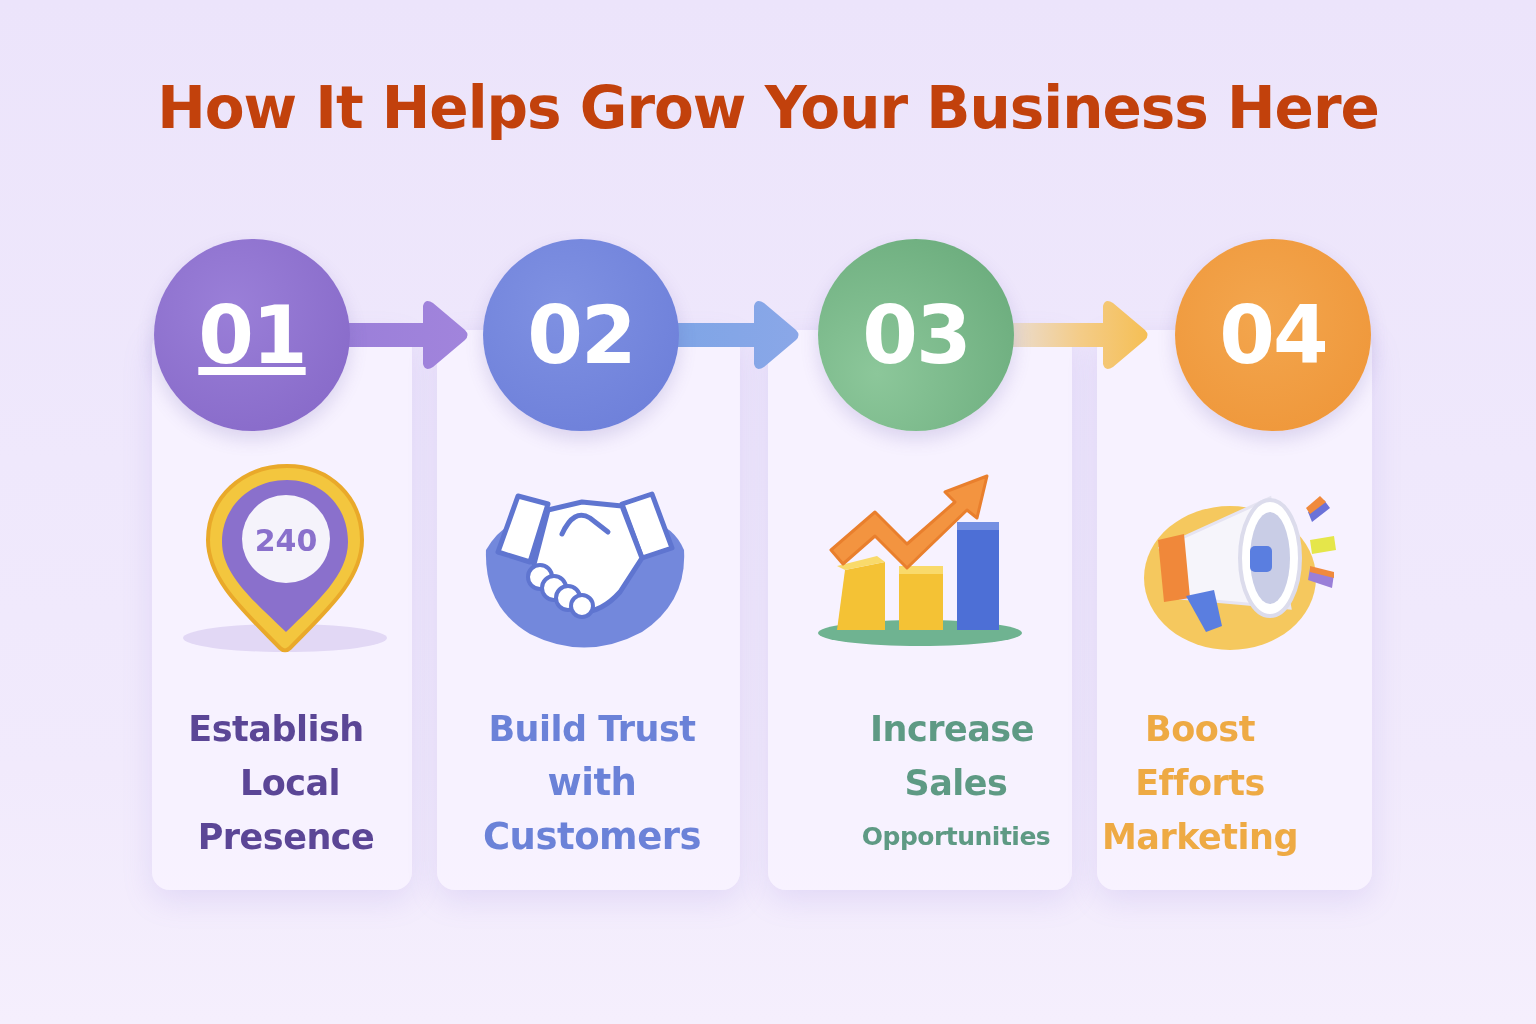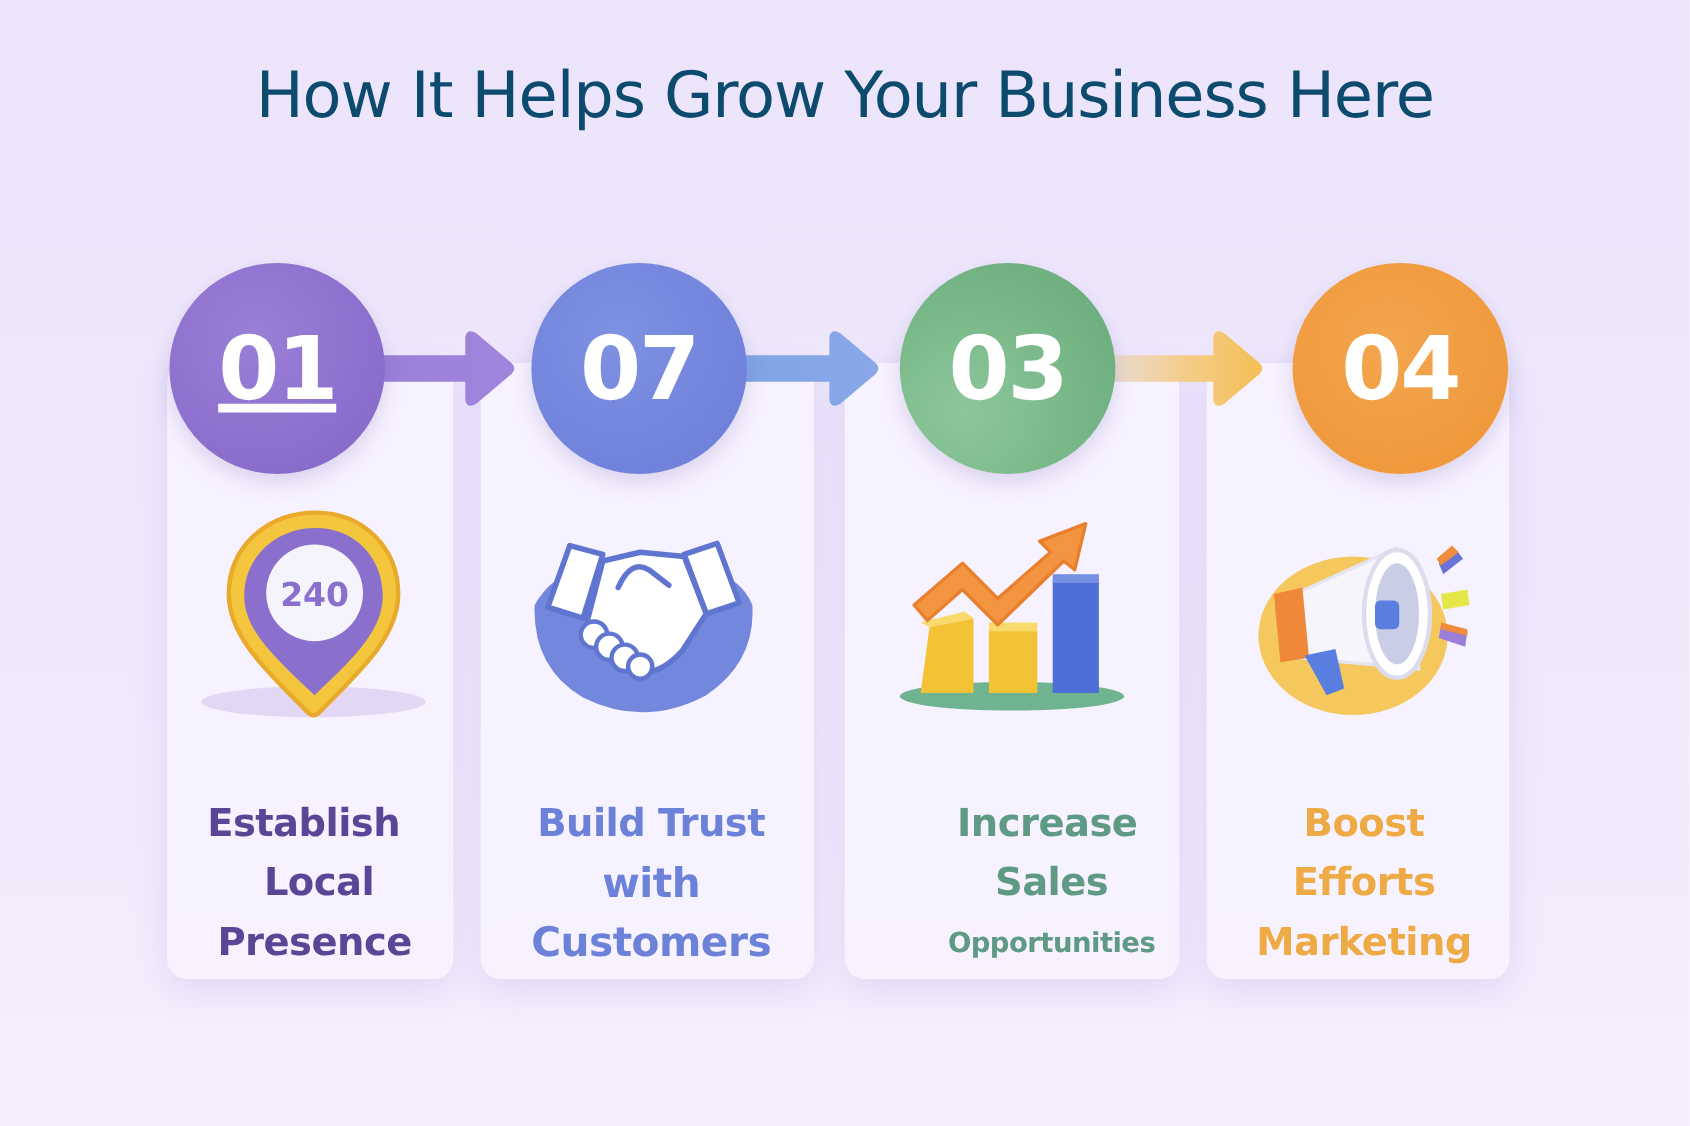--- a/index.html
+++ b/index.html
@@ -2,61 +2,61 @@
 <html><head>
 <meta charset="utf-8">
 <style>
   html, body { margin: 0; padding: 0; }
   body {
     width: 1536px; height: 1024px; overflow: hidden; position: relative;
     background: linear-gradient(180deg, #ece4fb 0%, #efe8fc 45%, #f1eafc 75%, #f5effd 100%);
     font-family: "DejaVu Sans", sans-serif;
   }
   .title {
-    position: absolute; left: 0; right: 0; top: 52px; text-align: center;
-    font-family: "DejaVu Sans", sans-serif; font-weight: normal;
-    font-size: 58px; letter-spacing: -1px; color: #0c4a6e;
+    position: absolute; left: 0; right: 0; top: 74px; text-align: center;
+    font-family: "DejaVu Sans", sans-serif; font-weight: bold;
+    font-size: 58px; letter-spacing: -1px; color: #c2410c;
   }
   .card {
     position: absolute; top: 330px; height: 560px;
     background: rgba(248, 243, 255, 0.85);
     border-radius: 18px;
     box-shadow: 0 10px 30px rgba(150, 130, 220, 0.18);
   }
   .circle {
     position: absolute; width: 196px; height: 192px; border-radius: 50%;
     display: flex; align-items: center; justify-content: center;
     color: #ffffff; font-weight: bold; font-size: 80px; letter-spacing: -2px;
     box-shadow: 0 8px 18px rgba(90, 70, 160, 0.18);
     z-index: 3;
   }
   .arrow { position: absolute; z-index: 2; }
   .icon { position: absolute; z-index: 2; text-decoration: underline; }
   .label {
     position: absolute; top: 702px; text-align: center; font-weight: bold;
-    font-size: 35px; line-height: 54px; z-index: 2; letter-spacing: -0.5px; margin-top: 20px;
+    font-size: 35px; line-height: 54px; z-index: 2; letter-spacing: -0.5px;
   }
   .label span { display: block; }
   .label .small { font-size: 37px; }
 </style>
 </head>
 <body>
 
 <div class="title">How It Helps Grow Your Business Here</div>
 
 <div class="card" style="left:152px; width:260px;"></div>
 <div class="card" style="left:437px; width:303px;"></div>
 <div class="card" style="left:768px; width:304px;"></div>
 <div class="card" style="left:1097px; width:275px;"></div>
 
 <div class="circle" style="left:154px; top:239px; background: radial-gradient(circle at 40% 35%, #9a7fd8, #8466c6); text-decoration: underline;">
   <span>01</span>
 </div>
 <div class="circle" style="left:483px; top:239px; background: radial-gradient(circle at 40% 35%, #7f91e2, #6a7cd8);">
-  <span>07</span>
+  <span>02</span>
 </div>
 <div class="circle" style="left:818px; top:239px; background: radial-gradient(circle at 30% 70%, #8cc79a, #66a878);">
   <span>03</span>
 </div>
 <div class="circle" style="left:1175px; top:239px; background: radial-gradient(circle at 45% 40%, #f3a64e, #ee9436);">
   <span>04</span>
 </div>
 
 <svg class="arrow" style="left:345px; top:298px;" width="125" height="74" viewBox="0 0 125 74">
   <defs>
@@ -148,17 +148,17 @@
 </div>
 <div class="label" style="left:437px; width:310px; color:#6b82d8;">
   <span>Build Trust</span>
   <span class="small">with Customers</span>
 </div>
 <div class="label" style="left:804px; width:304px; color:#5e9a84;">
   <span style="margin-left:-8px;">Increase</span>
   <span>Sales</span>
   <span style="font-size:25px;">Opportunities</span>
 </div>
-<div class="label" style="left:1097px; width:286px; color:#eeaa44;">
+<div class="label" style="left:1057px; width:286px; color:#eeaa44;">
   <span>Boost</span>
   <span>Efforts</span>
   <span>Marketing</span>
 </div>
 
 </body></html>

